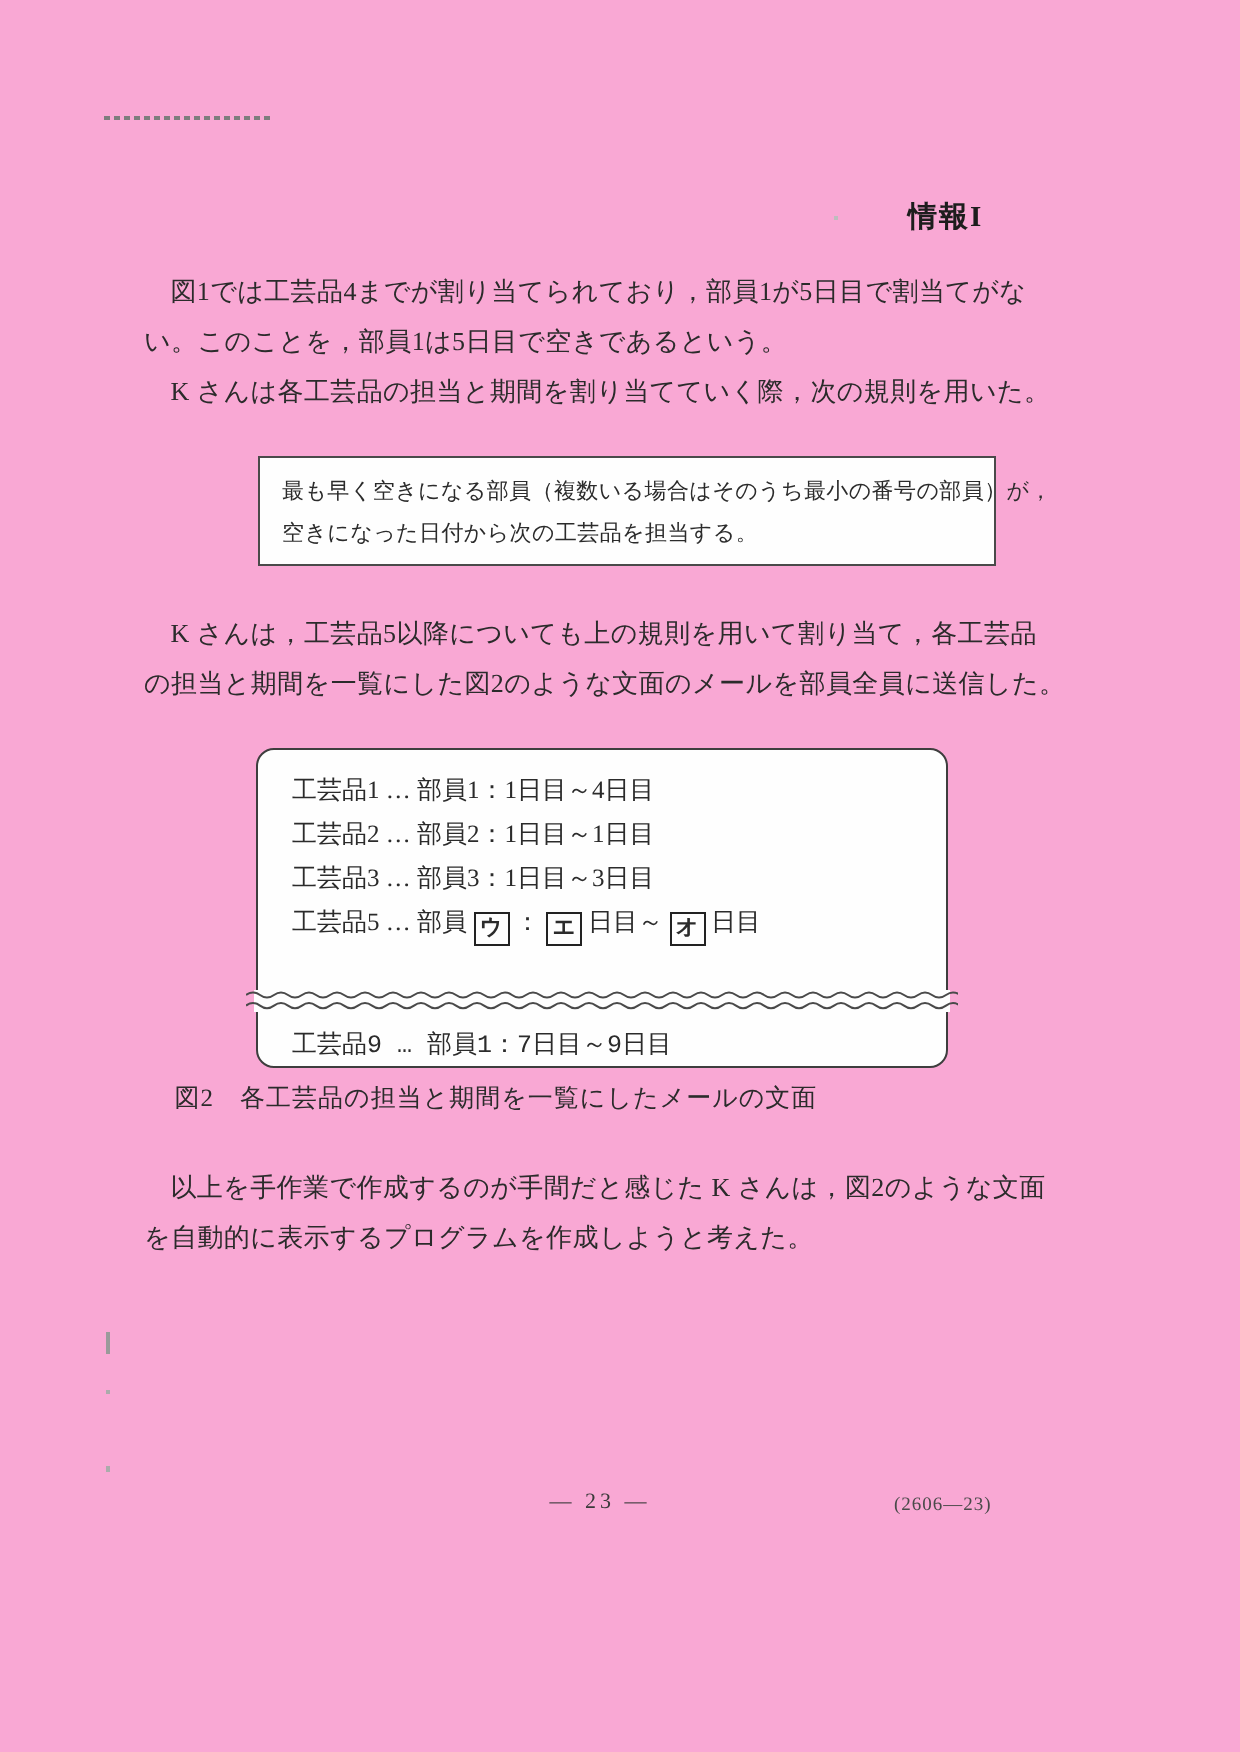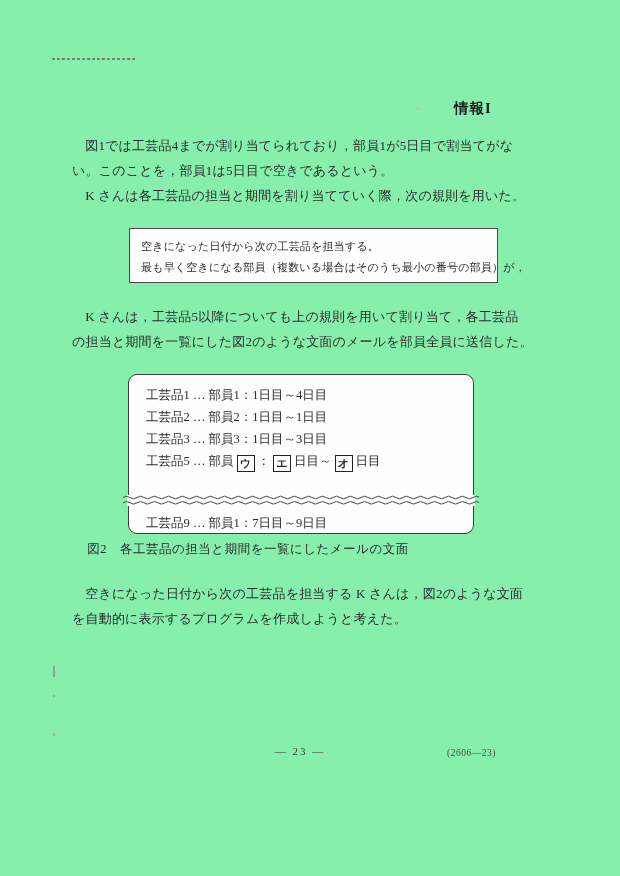--- a/index.html
+++ b/index.html
@@ -1,17 +1,17 @@
 <!DOCTYPE html>
 <html><head>
 <meta charset="utf-8">
 <style>
   html,body{margin:0;padding:0;background:#ffffff;}
   .page{
-    position:relative;width:620px;height:876px;margin:0 auto;background:#86efac;
+    position:relative;width:620px;height:876px;margin:0 auto;background:#f9a8d4;
     font-family:"Liberation Serif","DejaVu Serif",serif;color:#2b2b2b;overflow:hidden;
   }
   .artifact{position:absolute;}
   .fold-line{left:52px;top:58px;width:84px;height:2px;
     background:repeating-linear-gradient(90deg,#7d7d7d 0 3px,transparent 3px 5px);}
   .tick{left:53px;top:666px;width:2px;height:11px;background:#9a9a9a;}
   .dot1{left:53px;top:695px;width:2px;height:2px;background:#ababab;}
   .dot2{left:53px;top:733px;width:2px;height:3px;background:#ababab;}
   .dot3{left:417px;top:108px;width:2px;height:2px;background:#bdbdbd;}
   .subject{position:absolute;left:454px;top:99px;font-size:14.5px;font-weight:bold;
@@ -19,21 +19,21 @@
   .tblock{position:absolute;font-size:13px;line-height:25px;letter-spacing:0.2px;}
   .intro{left:72px;top:133px;width:436px;}
   .middlep{left:72px;top:304px;width:436px;}
   .closing{left:72px;top:581px;width:436px;}
   .rulebox{position:absolute;left:129px;top:228px;width:356px;height:46px;
     border:1px solid #4a4a4a;background:#fefefe;padding:7px 0 0 11px;
     font-size:11px;line-height:21px;letter-spacing:0.2px;}
   .mailbox{position:absolute;left:128px;top:374px;width:344px;height:158px;
     border:1.2px solid #3e3e3e;border-radius:9px;background:#fefefe;font-size:12.5px;}
   .rows-before{position:absolute;left:17px;top:9px;right:4px;}
-  .rows-after{position:absolute;left:17px;top:137px;right:4px;}
+  .rows-after{position:absolute;left:17px;top:137px;right:4px;font-family:Liberation Mono, monospace;}
   .mrow{line-height:22px;white-space:nowrap;}
   .kbox{display:inline-block;min-width:14px;height:15px;line-height:15px;padding:0 1px;
     text-align:center;font-size:11px;margin:0 3px;border:1px solid #6a6a6a;
     vertical-align:-2px;background:#fefefe;}
   .kbox.bold{border:1.6px solid #222;font-weight:bold;}
   .wavy{position:absolute;left:-6px;top:119px;}
   .border-mask{position:absolute;top:120px;width:5px;height:11px;background:#fefefe;}
   .mask-l{left:-2px;} .mask-r{right:-2px;}
   .caption{position:absolute;left:0;top:541px;width:496px;text-align:center;
     font-size:12.5px;letter-spacing:0.5px;}
@@ -56,22 +56,22 @@
 
   <div class="subject">情報I</div>
 
   <div class="tblock intro">
       <div class="tline">　図1では工芸品4までが割り当てられており，部員1が5日目で割当てがな</div>
       <div class="tline">い。このことを，部員1は5日目で空きであるという。</div>
       <div class="tline">　K さんは各工芸品の担当と期間を割り当てていく際，次の規則を用いた。</div>
     </div>
 
   <div class="rulebox">
+      <div class="tline">最も早く空きになる部員（複数いる場合はそのうち最小の番号の部員）が，</div>
       <div class="tline">空きになった日付から次の工芸品を担当する。</div>
-      <div class="tline">最も早く空きになる部員（複数いる場合はそのうち最小の番号の部員）が，</div>
     </div>
 
   <div class="tblock middlep">
       <div class="tline">　K さんは，工芸品5以降についても上の規則を用いて割り当て，各工芸品</div>
       <div class="tline">の担当と期間を一覧にした図2のような文面のメールを部員全員に送信した。</div>
     </div>
 
   <div class="mailbox">
     <div class="rows-before">
         <div class="mrow"><span class="rtext">工芸品1 … 部員1：1日目～4日目</span></div>
@@ -86,20 +86,20 @@
       <path id="wave2" fill="none" stroke="#4a4a4a" stroke-width="1" d="M0 8.8 q3.5 -2.6 7 0 q3.5 2.6 7 0 q3.5 -2.6 7 0 q3.5 2.6 7 0 q3.5 -2.6 7 0 q3.5 2.6 7 0 q3.5 -2.6 7 0 q3.5 2.6 7 0 q3.5 -2.6 7 0 q3.5 2.6 7 0 q3.5 -2.6 7 0 q3.5 2.6 7 0 q3.5 -2.6 7 0 q3.5 2.6 7 0 q3.5 -2.6 7 0 q3.5 2.6 7 0 q3.5 -2.6 7 0 q3.5 2.6 7 0 q3.5 -2.6 7 0 q3.5 2.6 7 0 q3.5 -2.6 7 0 q3.5 2.6 7 0 q3.5 -2.6 7 0 q3.5 2.6 7 0 q3.5 -2.6 7 0 q3.5 2.6 7 0 q3.5 -2.6 7 0 q3.5 2.6 7 0 q3.5 -2.6 7 0 q3.5 2.6 7 0 q3.5 -2.6 7 0 q3.5 2.6 7 0 q3.5 -2.6 7 0 q3.5 2.6 7 0 q3.5 -2.6 7 0 q3.5 2.6 7 0 q3.5 -2.6 7 0 q3.5 2.6 7 0 q3.5 -2.6 7 0 q3.5 2.6 7 0 q3.5 -2.6 7 0 q3.5 2.6 7 0 q3.5 -2.6 7 0 q3.5 2.6 7 0 q3.5 -2.6 7 0 q3.5 2.6 7 0 q3.5 -2.6 7 0 q3.5 2.6 7 0 q3.5 -2.6 7 0 q3.5 2.6 7 0 q3.5 -2.6 7 0"></path>
     </svg>
     <div class="rows-after">
         <div class="mrow"><span class="rtext">工芸品9 … 部員1：7日目～9日目</span></div>
       </div>
   </div>
 
   <div class="caption">図2　各工芸品の担当と期間を一覧にしたメールの文面</div>
 
   <div class="tblock closing">
-      <div class="tline">　空きになった日付から次の工芸品を担当する K さんは，図2のような文面</div>
+      <div class="tline">　以上を手作業で作成するのが手間だと感じた K さんは，図2のような文面</div>
       <div class="tline">を自動的に表示するプログラムを作成しようと考えた。</div>
     </div>
 
   <div class="footer-page">— 23 —</div>
   <div class="footer-code">(2606—23)</div>
 
 </div>
 
 </body></html>

